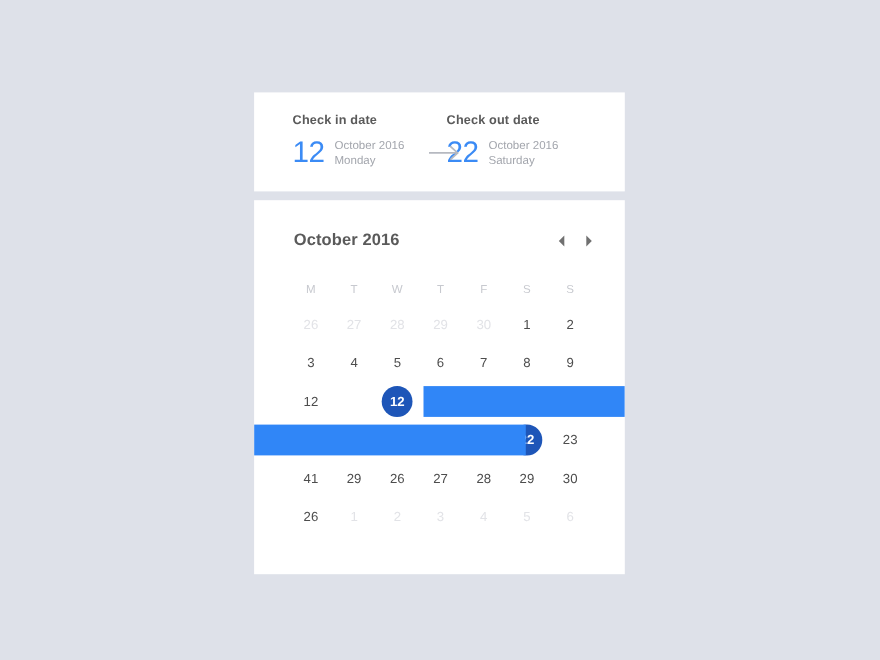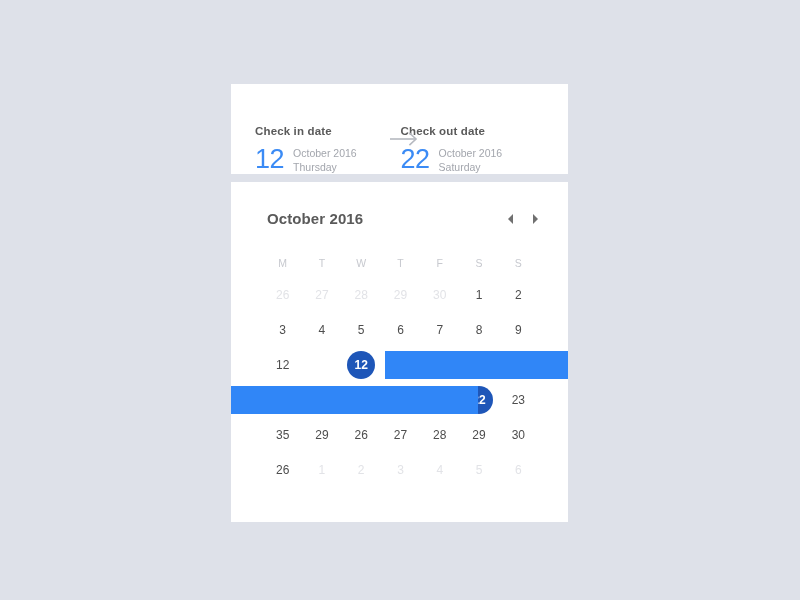--- a/index.html
+++ b/index.html
@@ -25,23 +25,23 @@
     left: 231px;
     top: 84px;
     width: 337px;
   }
 
   
   .summary-card {
     background: #ffffff;
     height: 90px;
     box-sizing: border-box;
-    padding: 20px 34px 0 24px;
-    display: flex;
-    align-items: flex-end;
+    padding: 20px 34px 0 35px;
+    display: flex;
+    align-items: flex-start;
     position: relative;
   }
 
   .date-block {
     width: 140px;
   }
   .date-block.out {
     margin-left: 12px;
   }
 
@@ -207,21 +207,21 @@
   <div class="widget">
 
     <div class="summary-card">
 
       <div class="date-block in">
         <div class="block-label">Check in date</div>
         <div class="date-row">
           <div class="big-day">12</div>
           <div class="date-meta">
             <div>October 2016</div>
-            <div>Thursday</div>
+            <div>Monday</div>
           </div>
         </div>
       </div>
 
       <div class="arrow-sep">
         <svg width="30" height="14" viewBox="0 0 30 14">
           <line x1="0" y1="7" x2="26" y2="7" stroke="#b6b9c0" stroke-width="1.6"></line>
           <polyline points="20,1.5 26,7 20,12.5" fill="none" stroke="#b6b9c0" stroke-width="1.6" stroke-linecap="square"></polyline>
         </svg>
       </div>
@@ -300,21 +300,21 @@
               <div class="cell in-range">18</div>
               <div class="cell in-range">19</div>
               <div class="cell in-range">20</div>
               <div class="cell in-range">21</div>
               <div class="cell endpoint-cell">
                 <div class="endpoint">22</div>
               </div>
               <div class="cell">23</div>
             </div>
             <div class="row">
-              <div class="cell">35</div>
+              <div class="cell">41</div>
               <div class="cell">29</div>
               <div class="cell">26</div>
               <div class="cell">27</div>
               <div class="cell">28</div>
               <div class="cell">29</div>
               <div class="cell">30</div>
             </div>
             <div class="row">
               <div class="cell">26</div>
               <div class="cell muted">1</div>

